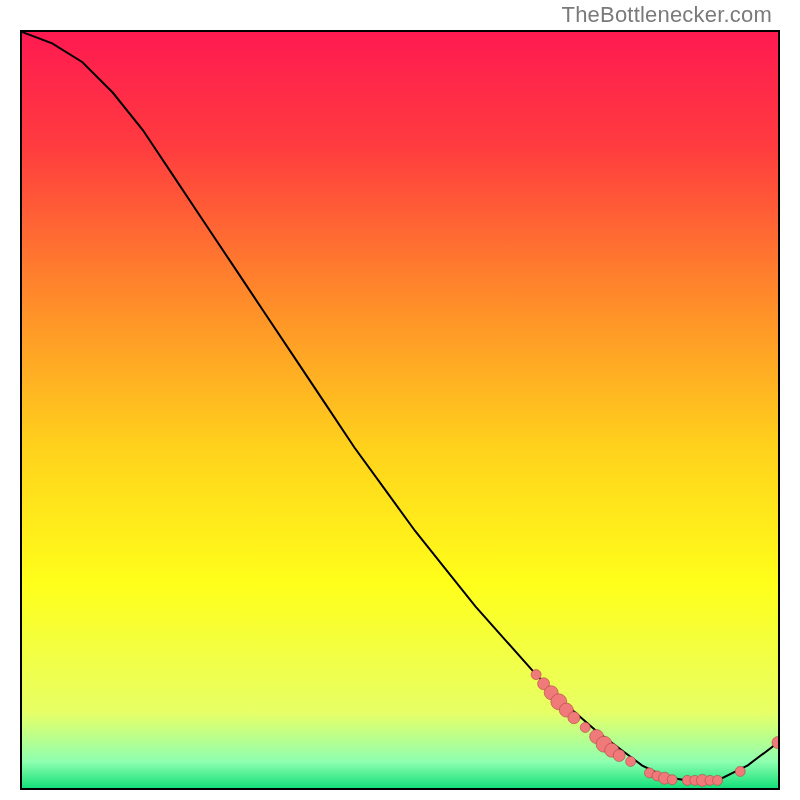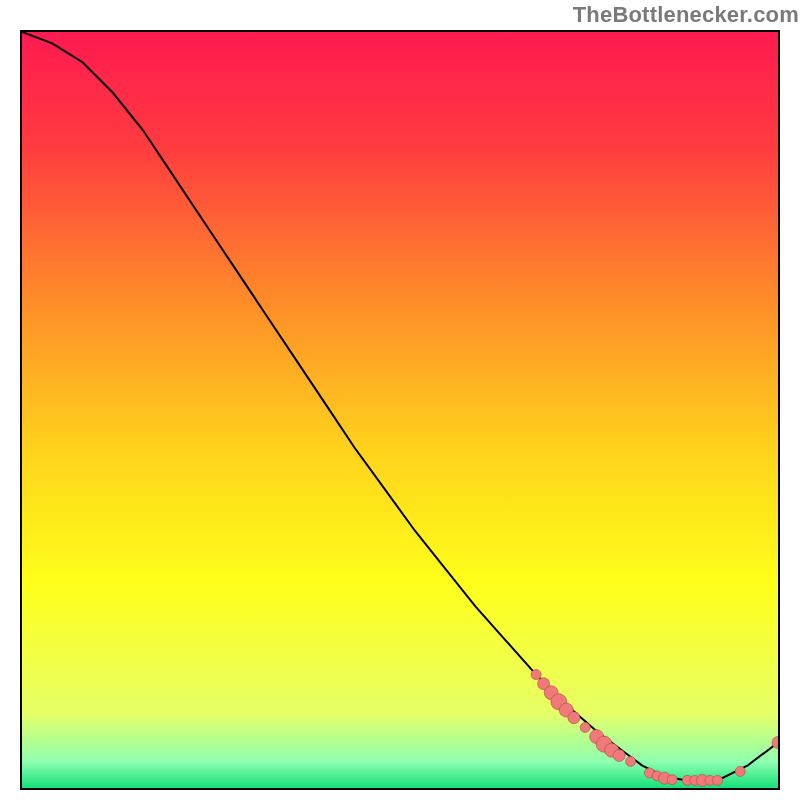--- a/index.html
+++ b/index.html
@@ -12,23 +12,23 @@
     font-family: Arial, Helvetica, sans-serif;
   }
   .wrap {
     position: relative;
     width: 800px;
     height: 800px;
   }
   .attribution {
     position: absolute;
     top: 2px;
-    right: 1px;
+    right: 28px;
     font-size: 22px;
-    font-weight: 700;
+    font-weight: 400;
     color: #7a7a7a;
     letter-spacing: 0.2px;
     z-index: 10;
   }
   .plot-area {
     position: absolute;
     left: 20px;
     top: 30px;
     width: 760px;
     height: 760px;

